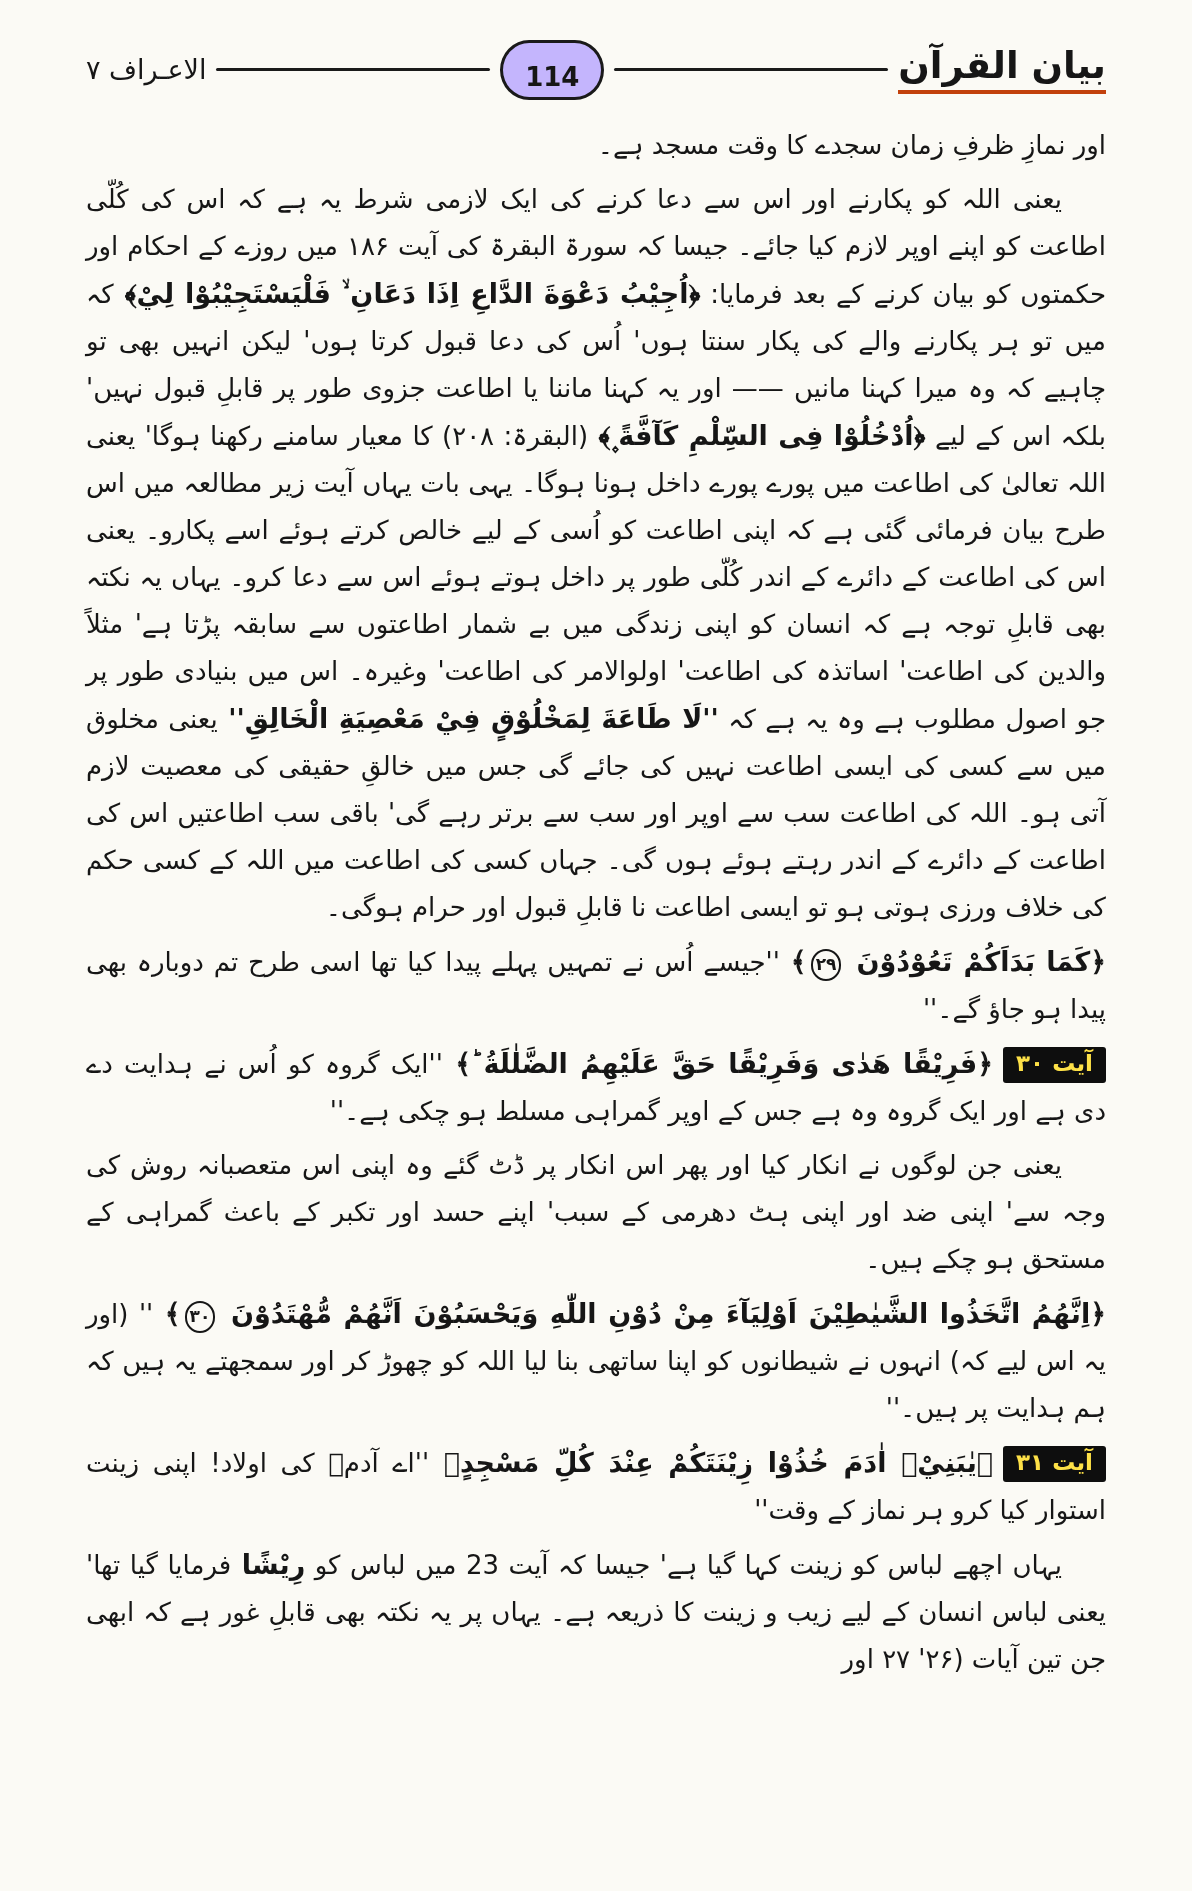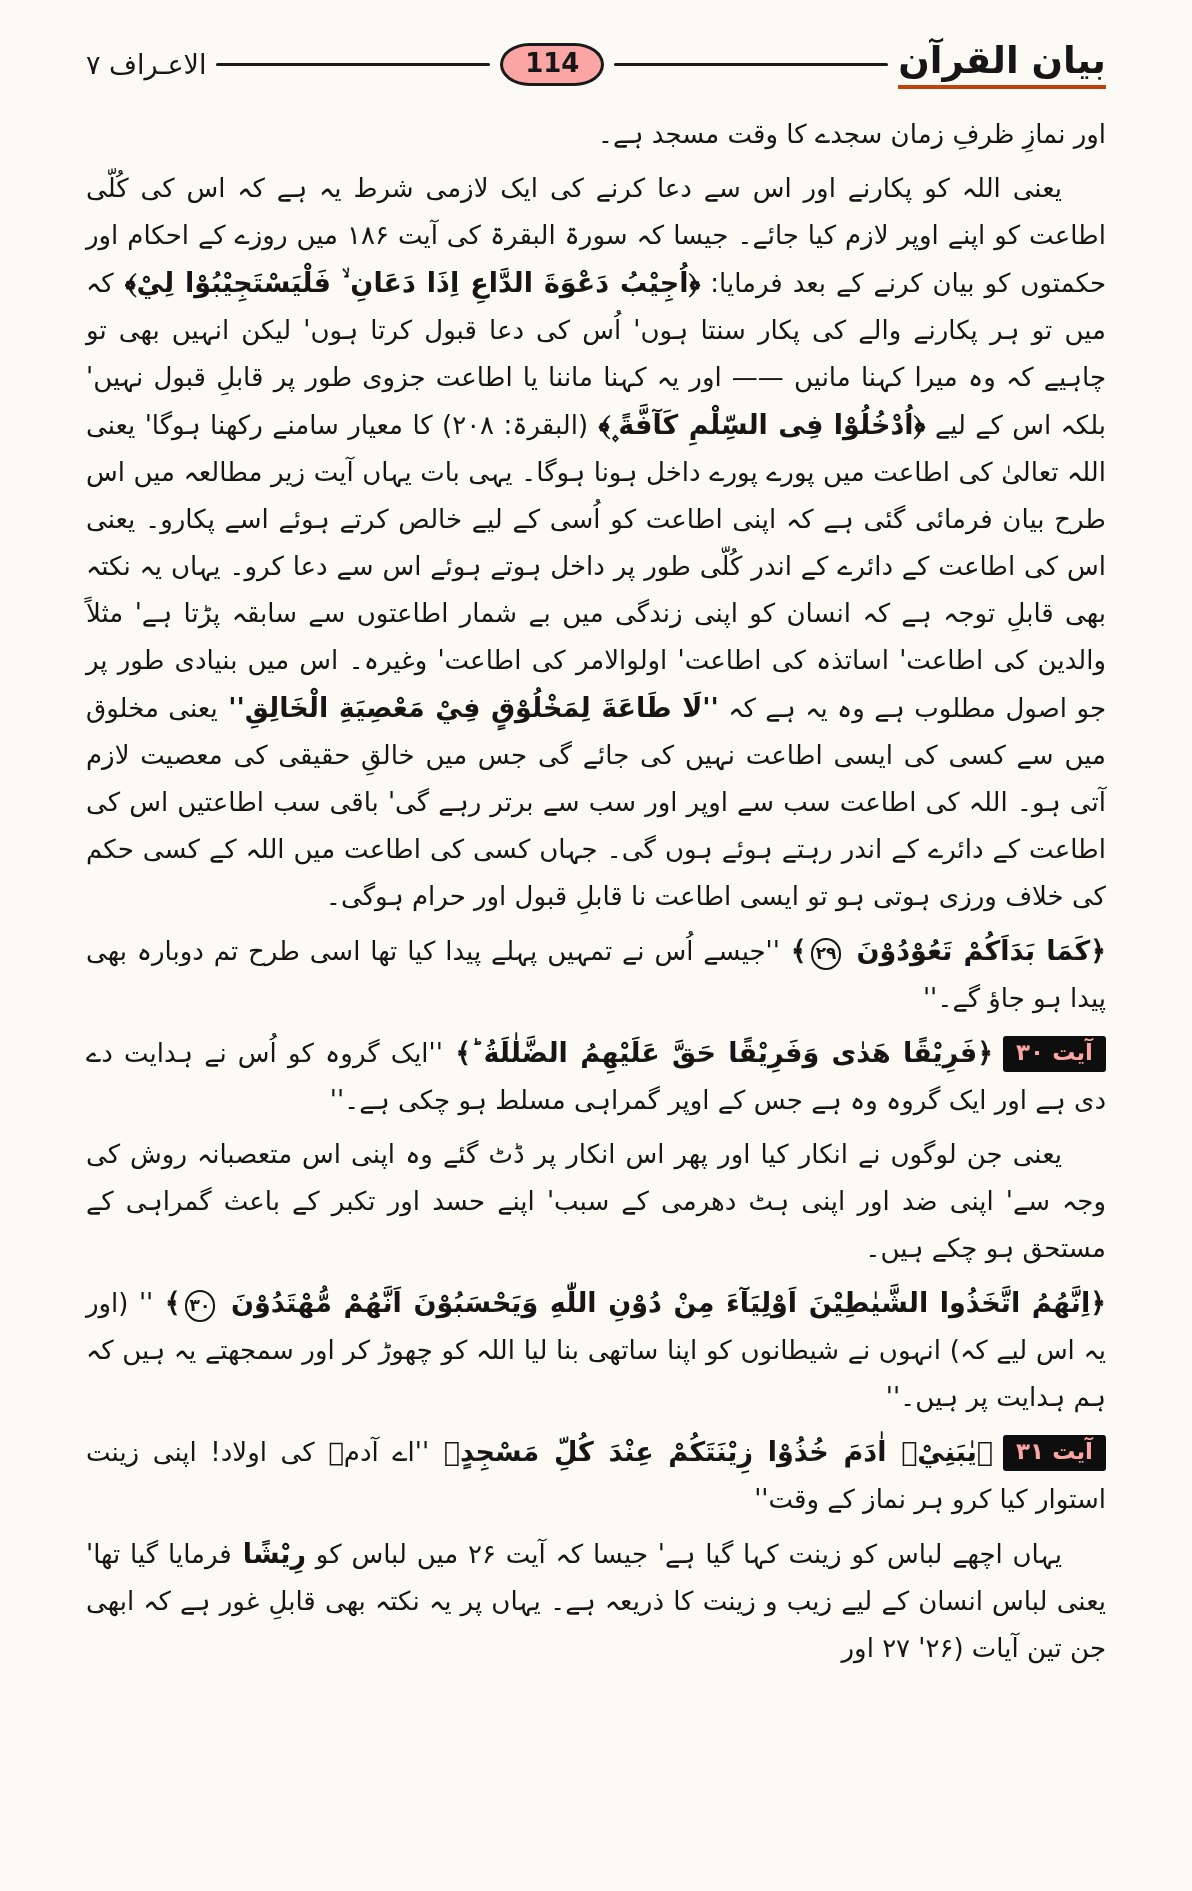--- a/index.html
+++ b/index.html
@@ -45,25 +45,25 @@
   .header-rule {
     flex: 1;
     height: 3px;
     background: #1a1a1a;
     border-radius: 2px;
     min-width: 40px;
   }
   .page-number-badge {
     border: 3px solid #1a1a1a;
     border-radius: 50% / 90%;
-    padding: 1px 22px 3px 22px;
+    padding: 18px 22px 3px 22px;
     font-size: 26px;
     font-weight: bold;
     direction: ltr;
-    background: #fca5a5;
+    background: #c4b5fd;
     line-height: 1.25;
     text-align: center;
   }
   
   .page-body {
     font-size: 26px;
   }
   .para {
     margin: 0 0 7px 0;
     line-height: 47px;
@@ -74,21 +74,21 @@
     text-indent: 44px;
   }
   .seg-u { font-weight: normal; }
   .seg-a {
     font-weight: bold;
     font-size: 27px;
   }
   .seg-m {
     display: inline-block;
     background: #0e0e0e;
-    color: #fca5a5;
+    color: #fde047;
     font-size: 23px;
     font-weight: bold;
     line-height: 1.3;
     padding: 2px 13px 5px 13px;
     border-radius: 3px;
     margin-left: 10px;
     vertical-align: 2px;
   }
   .seg-n {
     display: inline-block;
@@ -120,16 +120,16 @@
   </div>
 
   <div class="page-body">
       <p class="para"><span class="seg-u">اور نمازِ ظرفِ زمان سجدے کا وقت مسجد ہے۔</span></p>
       <p class="para indent"><span class="seg-u">یعنی اللہ کو پکارنے اور اس سے دعا کرنے کی ایک لازمی شرط یہ ہے کہ اس کی کُلّی اطاعت کو اپنے اوپر لازم کیا جائے۔ جیسا کہ سورۃ البقرۃ کی آیت ۱۸۶ میں روزے کے احکام اور حکمتوں کو بیان کرنے کے بعد فرمایا: </span><span class="seg-a">﴿اُجِيْبُ دَعْوَةَ الدَّاعِ اِذَا دَعَانِ ۙ فَلْيَسْتَجِيْبُوْا لِيْ﴾ </span><span class="seg-u">کہ میں تو ہر پکارنے والے کی پکار سنتا ہوں' اُس کی دعا قبول کرتا ہوں' لیکن انہیں بھی تو چاہیے کہ وہ میرا کہنا مانیں —— اور یہ کہنا ماننا یا اطاعت جزوی طور پر قابلِ قبول نہیں' بلکہ اس کے لیے </span><span class="seg-a">﴿اُدْخُلُوْا فِی السِّلْمِ کَآفَّةً ۪﴾ </span><span class="seg-u">(البقرۃ: ۲۰۸) کا معیار سامنے رکھنا ہوگا' یعنی اللہ تعالیٰ کی اطاعت میں پورے پورے داخل ہونا ہوگا۔ یہی بات یہاں آیت زیر مطالعہ میں اس طرح بیان فرمائی گئی ہے کہ اپنی اطاعت کو اُسی کے لیے خالص کرتے ہوئے اسے پکارو۔ یعنی اس کی اطاعت کے دائرے کے اندر کُلّی طور پر داخل ہوتے ہوئے اس سے دعا کرو۔ یہاں یہ نکتہ بھی قابلِ توجہ ہے کہ انسان کو اپنی زندگی میں بے شمار اطاعتوں سے سابقہ پڑتا ہے' مثلاً والدین کی اطاعت' اساتذہ کی اطاعت' اولوالامر کی اطاعت' وغیرہ۔ اس میں بنیادی طور پر جو اصول مطلوب ہے وہ یہ ہے کہ </span><span class="seg-a">''لَا طَاعَةَ لِمَخْلُوْقٍ فِيْ مَعْصِيَةِ الْخَالِقِ'' </span><span class="seg-u">یعنی مخلوق میں سے کسی کی ایسی اطاعت نہیں کی جائے گی جس میں خالقِ حقیقی کی معصیت لازم آتی ہو۔ اللہ کی اطاعت سب سے اوپر اور سب سے برتر رہے گی' باقی سب اطاعتیں اس کی اطاعت کے دائرے کے اندر رہتے ہوئے ہوں گی۔ جہاں کسی کی اطاعت میں اللہ کے کسی حکم کی خلاف ورزی ہوتی ہو تو ایسی اطاعت نا قابلِ قبول اور حرام ہوگی۔</span></p>
       <p class="para"><span class="seg-a">﴿کَمَا بَدَاَکُمْ تَعُوْدُوْنَ </span><span class="seg-n">۲۹</span><span class="seg-a">﴾ </span><span class="seg-u">''جیسے اُس نے تمہیں پہلے پیدا کیا تھا اسی طرح تم دوبارہ بھی پیدا ہو جاؤ گے۔''</span></p>
       <p class="para"><span class="seg-m">آیت ۳۰</span><span class="seg-a">﴿فَرِيْقًا هَدٰی وَفَرِيْقًا حَقَّ عَلَيْهِمُ الضَّلٰلَةُ ؕ﴾ </span><span class="seg-u">''ایک گروہ کو اُس نے ہدایت دے دی ہے اور ایک گروہ وہ ہے جس کے اوپر گمراہی مسلط ہو چکی ہے۔''</span></p>
       <p class="para indent"><span class="seg-u">یعنی جن لوگوں نے انکار کیا اور پھر اس انکار پر ڈٹ گئے وہ اپنی اس متعصبانہ روش کی وجہ سے' اپنی ضد اور اپنی ہٹ دھرمی کے سبب' اپنے حسد اور تکبر کے باعث گمراہی کے مستحق ہو چکے ہیں۔</span></p>
       <p class="para"><span class="seg-a">﴿اِنَّهُمُ اتَّخَذُوا الشَّيٰطِيْنَ اَوْلِيَآءَ مِنْ دُوْنِ اللّٰهِ وَيَحْسَبُوْنَ اَنَّهُمْ مُّهْتَدُوْنَ </span><span class="seg-n">۳۰</span><span class="seg-a">﴾ </span><span class="seg-u">'' (اور یہ اس لیے کہ) انہوں نے شیطانوں کو اپنا ساتھی بنا لیا اللہ کو چھوڑ کر اور سمجھتے یہ ہیں کہ ہم ہدایت پر ہیں۔''</span></p>
       <p class="para"><span class="seg-m">آیت ۳۱</span><span class="seg-a">﴿يٰبَنِيْۤ اٰدَمَ خُذُوْا زِيْنَتَکُمْ عِنْدَ کُلِّ مَسْجِدٍ﴾ </span><span class="seg-u">''اے آدمؑ کی اولاد! اپنی زینت استوار کیا کرو ہر نماز کے وقت''</span></p>
-      <p class="para indent"><span class="seg-u">یہاں اچھے لباس کو زینت کہا گیا ہے' جیسا کہ آیت ۲۶ میں لباس کو </span><span class="seg-a">رِيْشًا </span><span class="seg-u">فرمایا گیا تھا' یعنی لباس انسان کے لیے زیب و زینت کا ذریعہ ہے۔ یہاں پر یہ نکتہ بھی قابلِ غور ہے کہ ابھی جن تین آیات (۲۶' ۲۷ اور</span></p>
+      <p class="para indent"><span class="seg-u">یہاں اچھے لباس کو زینت کہا گیا ہے' جیسا کہ آیت 23 میں لباس کو </span><span class="seg-a">رِيْشًا </span><span class="seg-u">فرمایا گیا تھا' یعنی لباس انسان کے لیے زیب و زینت کا ذریعہ ہے۔ یہاں پر یہ نکتہ بھی قابلِ غور ہے کہ ابھی جن تین آیات (۲۶' ۲۷ اور</span></p>
     </div>
 
 </div>
 
 </body></html>

